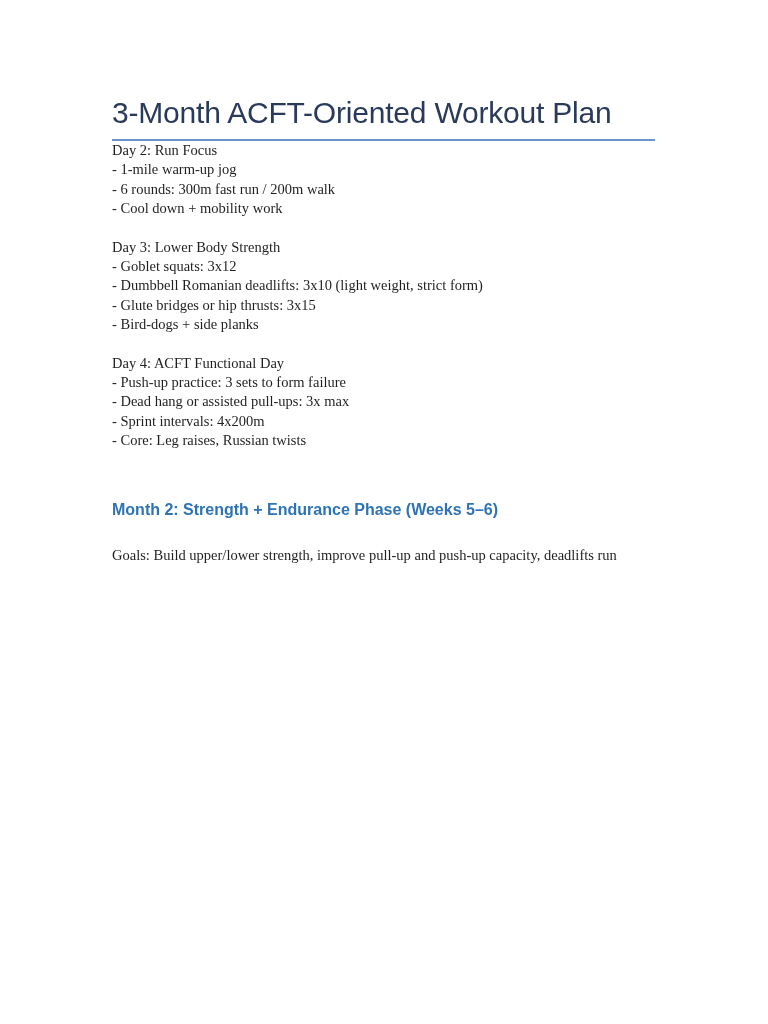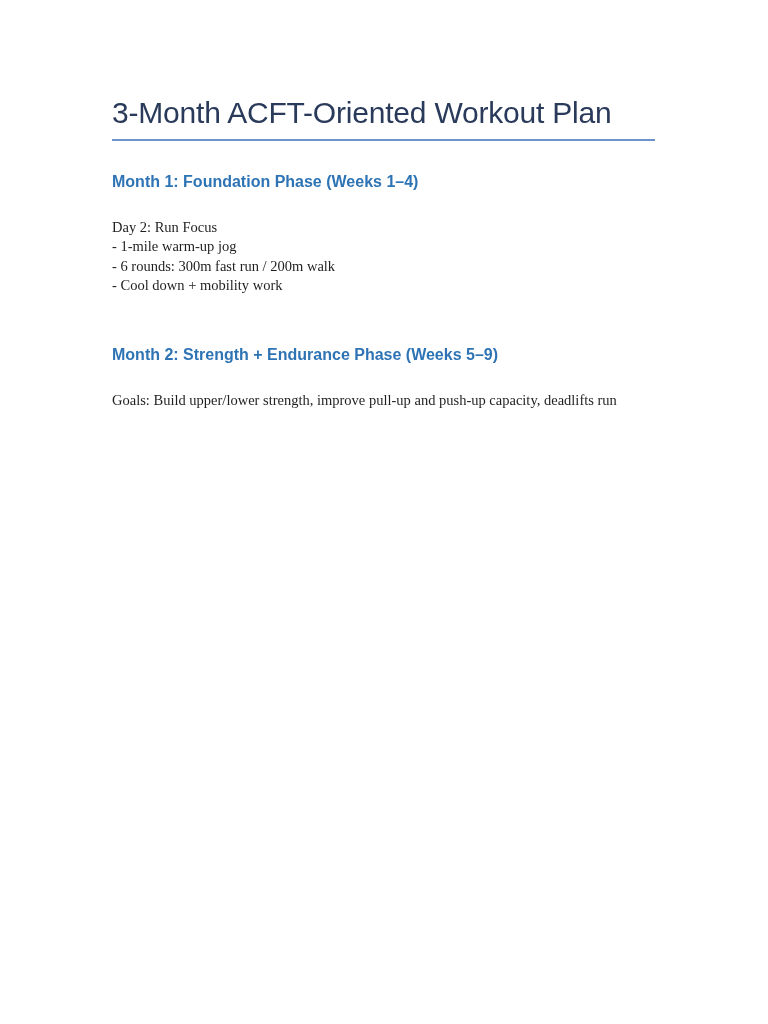--- a/index.html
+++ b/index.html
@@ -54,32 +54,41 @@
   }
 </style>
 </head>
 <body>
 
 <main class="page">
 
   <h1 class="doc-title">3-Month ACFT-Oriented Workout Plan</h1>
 
   <section>
-    <h2 class="section-heading">Month 1: Foundation Phase (Weeks 1–4)</h2>
 
 
 
     <p class="para">Day 2: Run Focus
 - 1-mile warm-up jog
 - 6 rounds: 300m fast run / 200m walk
 - Cool down + mobility work</p>
 
+    <p class="para">Day 3: Lower Body Strength
+- Goblet squats: 3x12
+- Dumbbell Romanian deadlifts: 3x10 (light weight, strict form)
+- Glute bridges or hip thrusts: 3x15
+- Bird-dogs + side planks</p>
 
+    <p class="para">Day 4: ACFT Functional Day
+- Push-up practice: 3 sets to form failure
+- Dead hang or assisted pull-ups: 3x max
+- Sprint intervals: 4x200m
+- Core: Leg raises, Russian twists</p>
 
   </section>
 
   <section>
-    <h2 class="section-heading spaced-top">Month 2: Strength + Endurance Phase (Weeks 5–9)</h2>
+    <h2 class="section-heading spaced-top">Month 2: Strength + Endurance Phase (Weeks 5–6)</h2>
 
     <p class="para">Goals: Build upper/lower strength, improve pull-up and push-up capacity, deadlifts run</p>
   </section>
 
 </main>
 
 </body></html>

